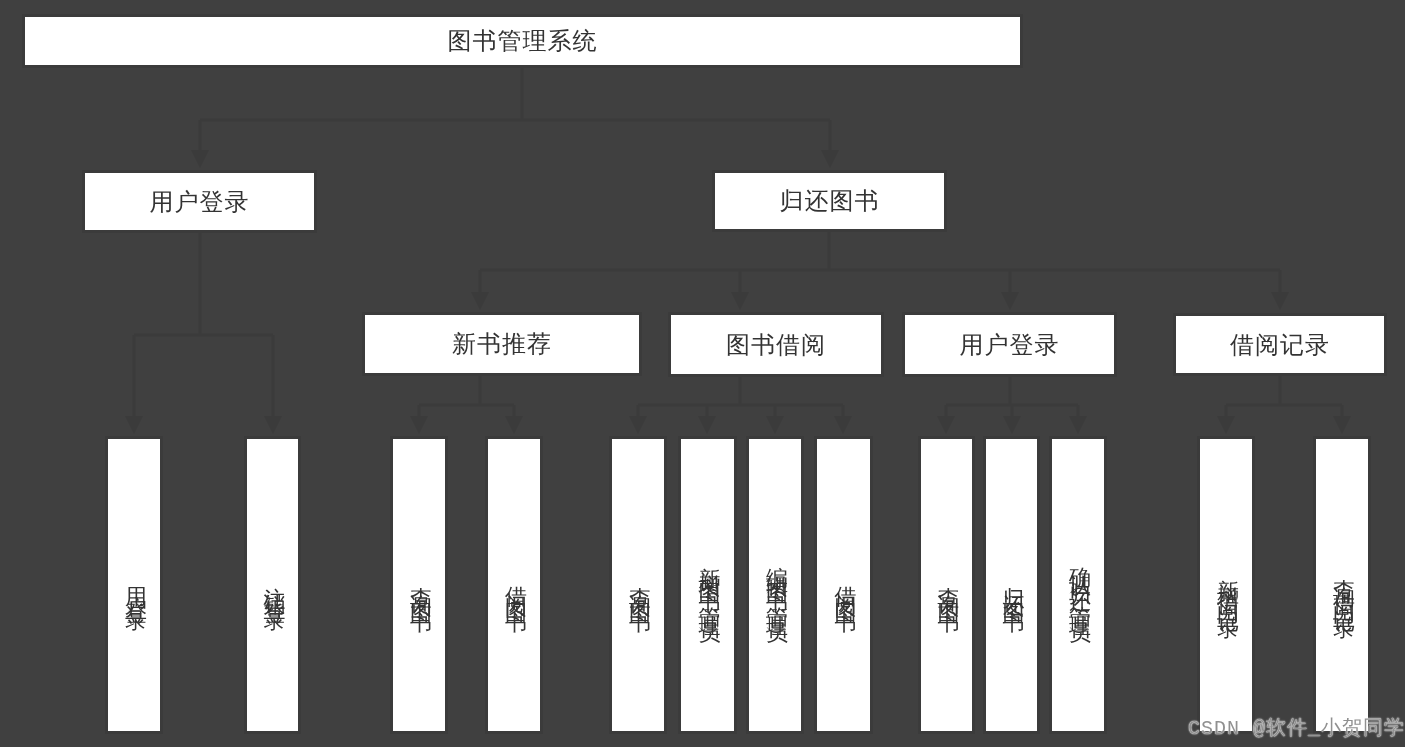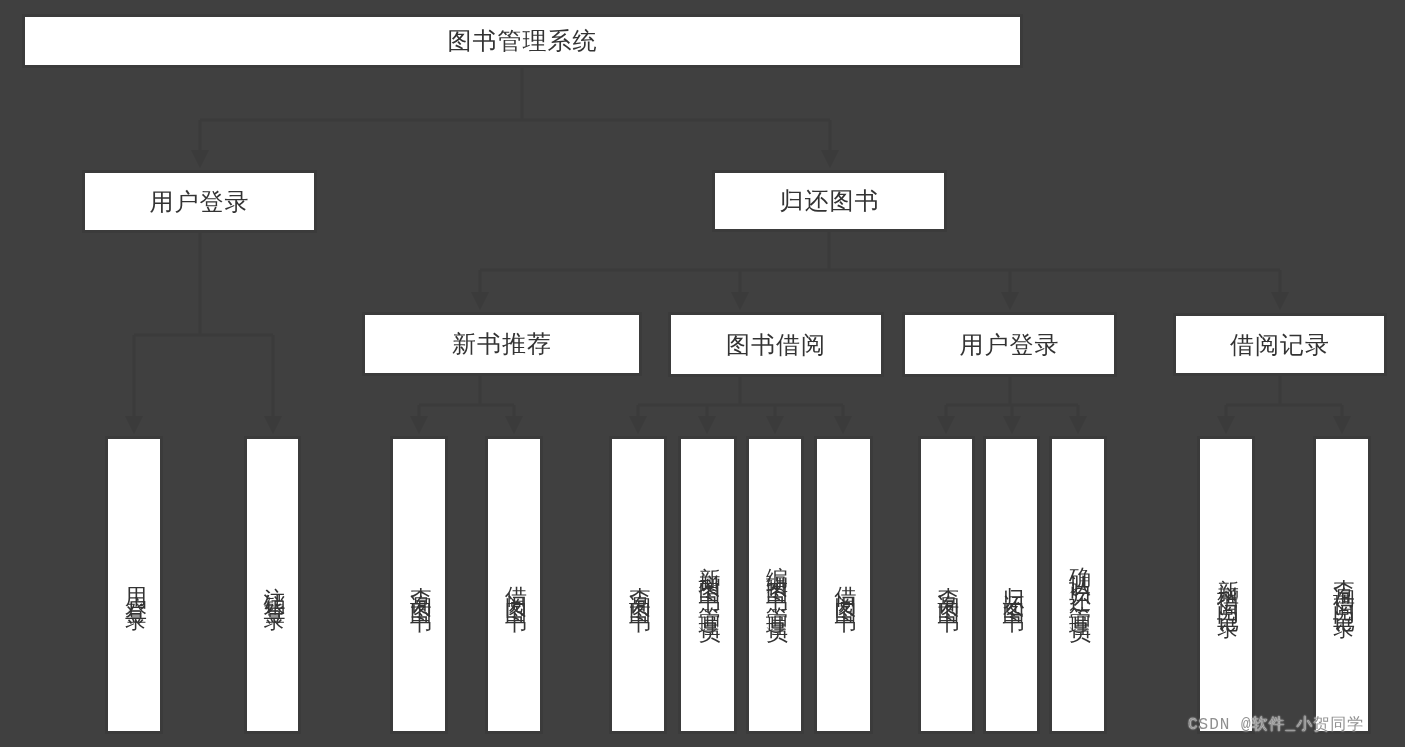--- a/index.html
+++ b/index.html
@@ -55,21 +55,21 @@
     align-items: center;
     justify-content: center;
     font-size: 22px;
     letter-spacing: 8px;
     line-height: 1;
   }
   .watermark {
     position: absolute;
     left: 1188px;
     top: 714px;
-    font-size: 16px;
+    font-size: 20px;
     color: #909090;
     letter-spacing: 1px;
     text-shadow: 0 0 2px #ffffff, 0 0 1px #ffffff;
     white-space: nowrap;
   }
 </style>
 </head>
 <body>
 
 <div class="canvas">

